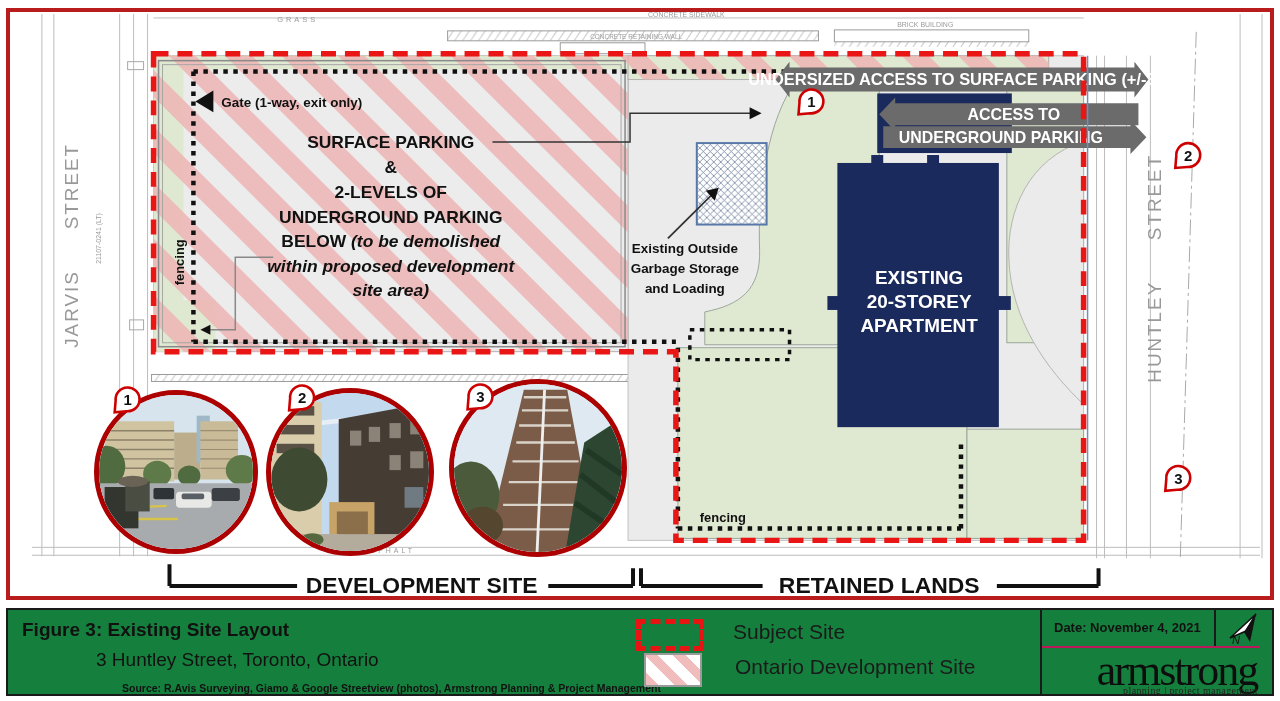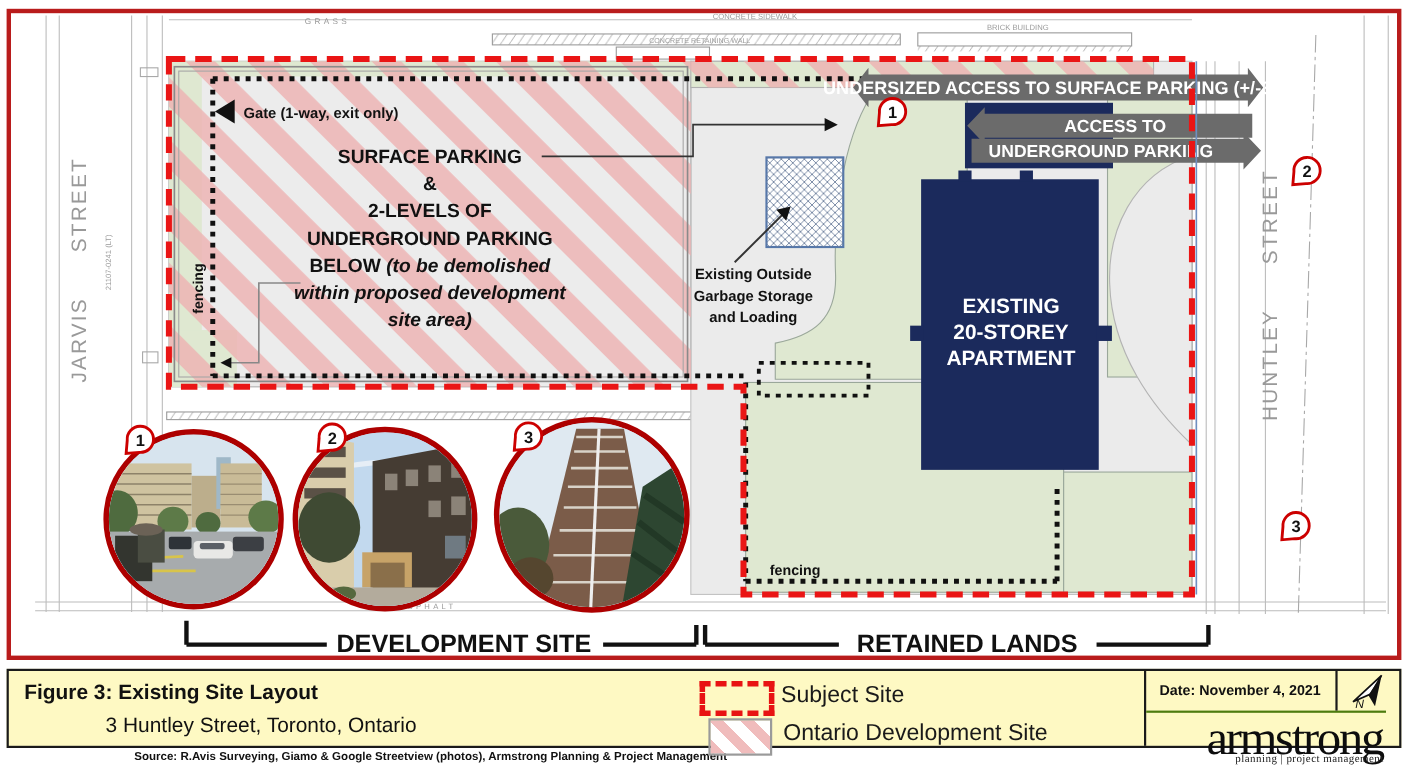--- a/index.html
+++ b/index.html
@@ -3,31 +3,31 @@
 <meta charset="utf-8">
 <style>
   html,body{margin:0;padding:0;background:#fff;width:1280px;height:701px;
     font-family:"Liberation Sans",sans-serif;position:relative;overflow:hidden;}
   #map-panel{position:absolute;left:6px;top:8px;width:1268px;height:592px;
     border:4px solid #b91c1c;box-sizing:border-box;background:#fff;overflow:hidden;}
   #map-svg,#pin-svg{position:absolute;left:0;top:0;width:100%;height:100%;}
   #pin-svg{pointer-events:none;}
   .photo{position:absolute;border:5px solid #ad0000;border-radius:50%;overflow:hidden;background:#cfe0ec;box-sizing:border-box;}
   .photo svg{display:block;width:100%;height:100%;}
-  #footer-panel{position:absolute;left:6px;top:608px;width:1268px;height:72px;
-    border:2px solid #1a1a1a;box-sizing:border-box;background:#fef9c3;}
+  #footer-panel{position:absolute;left:6px;top:608px;width:1268px;height:88px;
+    border:2px solid #1a1a1a;box-sizing:border-box;background:#15803d;}
   .ftitle{position:absolute;left:14px;top:9px;font-size:19px;font-weight:bold;color:#111;}
   .fsub{position:absolute;left:88px;top:39px;font-size:19px;color:#111;}
   .fsrc{position:absolute;left:92px;top:72px;font-size:10.5px;font-weight:bold;color:#111;padding-left:22px;}
   .lg-swatch1{position:absolute;left:628px;top:9px;width:58px;height:22px;border:5px dashed #e81313;}
   .lg-swatch2{position:absolute;left:636px;top:43px;width:54px;height:30px;border:2px solid #9a9a9a;
     background:repeating-linear-gradient(45deg,#f0bcbc 0 9px,#ffffff 9px 20px);}
-  .lg-label{position:absolute;font-size:21px;color:#1a1a1a;}
+  .lg-label{position:absolute;font-size:21px;color:#1a1a1a;margin-left:23px;}
   #title-block{position:absolute;left:1032px;top:0;right:0;bottom:0;border-left:2px solid #1a1a1a;}
-  #date-row{position:absolute;left:0;top:0;right:12px;height:36px;border-bottom:2px solid #4d7c0f;}
+  #date-row{position:absolute;left:0;top:0;right:12px;height:36px;border-bottom:2px solid #be185d;}
   #date-cell{position:absolute;left:0;top:0;width:172px;height:36px;line-height:36px;
     padding-left:12px;font-size:13px;font-weight:bold;color:#111;box-sizing:border-box;}
   #north-cell{position:absolute;left:172px;top:0;right:0;height:36px;border-left:2px solid #1a1a1a;}
   #logo-cell{position:absolute;left:0;top:38px;right:0;bottom:0;text-align:center;}
   #logo-word{font-family:"Liberation Serif",serif;font-size:44px;letter-spacing:-2px;color:#0d0d0d;line-height:46px;margin-left:40px;}
   #logo-tag{font-family:"Liberation Serif",serif;font-size:10px;color:#222;text-align:right;
     padding-right:14px;margin-top:-9px;letter-spacing:.4px;}
   text{font-family:"Liberation Sans",sans-serif;}
 </style>
 </head>

